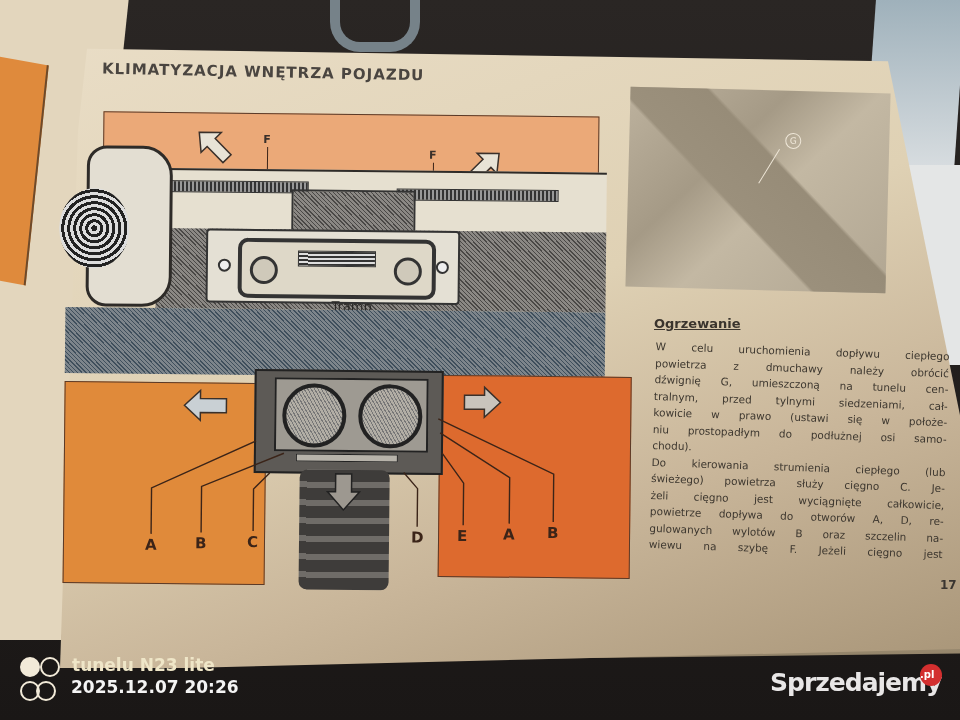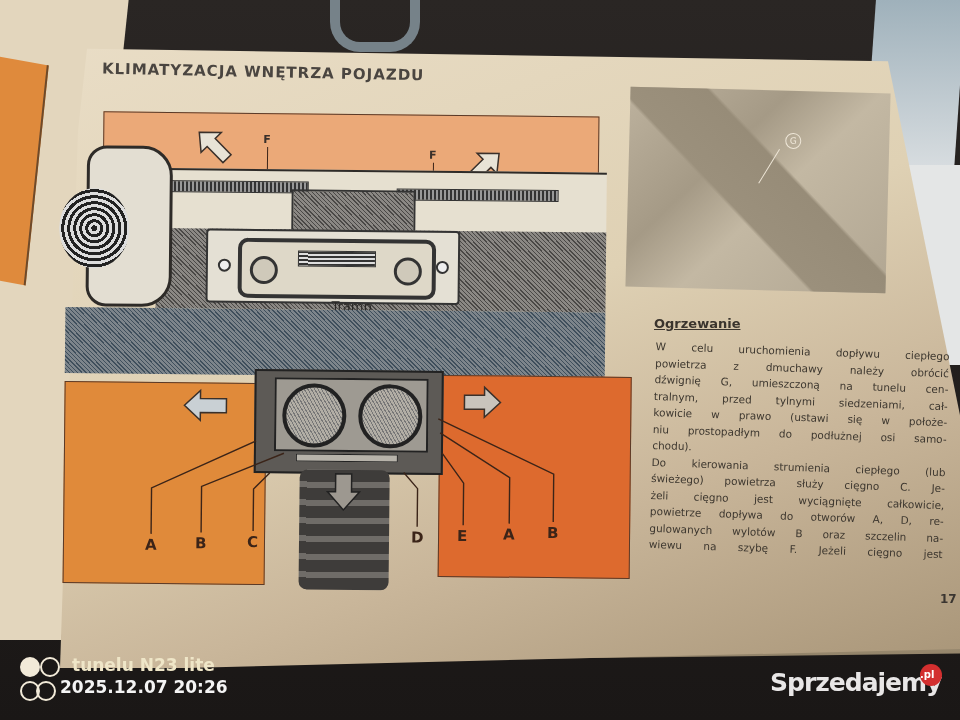--- a/index.html
+++ b/index.html
@@ -40,27 +40,27 @@
   .leader{position:absolute;border-left:1.5px solid #3b2418;transform-origin:top left;}
   
   .photo{position:absolute;left:628px;top:90px;width:260px;height:200px;background:linear-gradient(135deg,#bdb29e 0%,#a59a86 35%,#c3b8a3 55%,#b1a692 100%);transform:rotate(1.5deg);}
   .photo-dark{position:absolute;left:0;top:0;width:260px;height:200px;background:linear-gradient(45deg,transparent 40%,#9b907c 41%,#978c78 60%,transparent 61%);}
   .photo-g{position:absolute;left:156px;top:42px;width:14px;height:14px;border-radius:50%;border:1px solid #efe7d8;color:#efe7d8;font-size:9px;text-align:center;line-height:14px;}
   
   .heading{position:absolute;left:654px;top:316px;font-size:13px;font-weight:bold;color:#3a342d;text-decoration:underline;}
   .body-text{position:absolute;left:656px;top:338px;width:294px;font-size:10.5px;line-height:16.5px;color:#3d372f;transform:rotate(2deg);transform-origin:top left;}
   .body-text p{margin:0;text-align:justify;text-align-last:justify;}
   .body-text p.last{text-align-last:left;}
-  .page-num{position:absolute;left:940px;top:592px;font-size:12px;font-weight:bold;color:#3a3530;}
+  .page-num{position:absolute;left:940px;top:578px;font-size:12px;font-weight:bold;color:#3a3530;}
   
   .wm{position:absolute;left:20px;top:655px;}
   .wm-icons{position:absolute;left:0;top:2px;}
   .circ{position:absolute;width:16px;height:16px;border-radius:50%;border:2px solid #f2ead8;}
   .wm-brand{position:absolute;left:52px;top:0;font-size:17px;font-weight:bold;color:#efe6c8;white-space:nowrap;}
-  .wm-date{position:absolute;left:40px;top:22px;font-size:17px;font-weight:bold;color:#f4f4f4;white-space:nowrap;}
+  .wm-date{position:absolute;left:51px;top:22px;font-size:17px;font-weight:bold;color:#f4f4f4;white-space:nowrap;}
   .site{position:absolute;left:770px;top:668px;font-size:25px;font-weight:bold;color:#e8e6e6;letter-spacing:-1px;}
   .site-badge{position:absolute;left:920px;top:664px;width:22px;height:22px;border-radius:50%;background:#d32f2f;color:#fff;font-size:10px;font-weight:bold;text-align:left;line-height:22px;}
 </style>
 </head>
 <body>
 
 <div class="bg-dark"></div>
 <div class="bg-logo"></div>
 <div class="paper-right"></div>
 <div class="paper-right2"></div>

